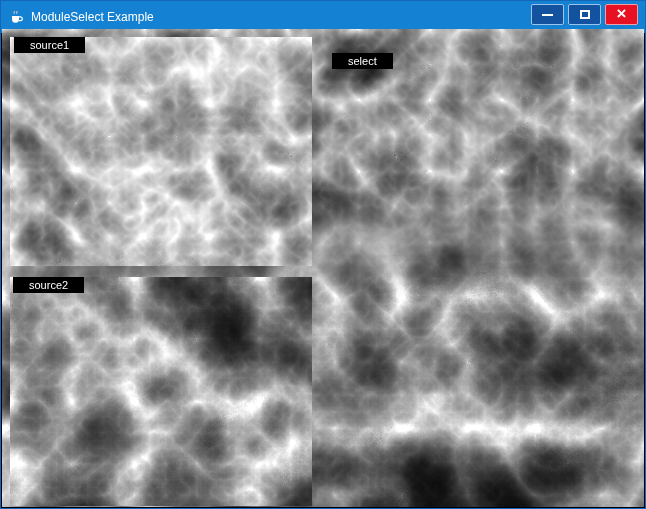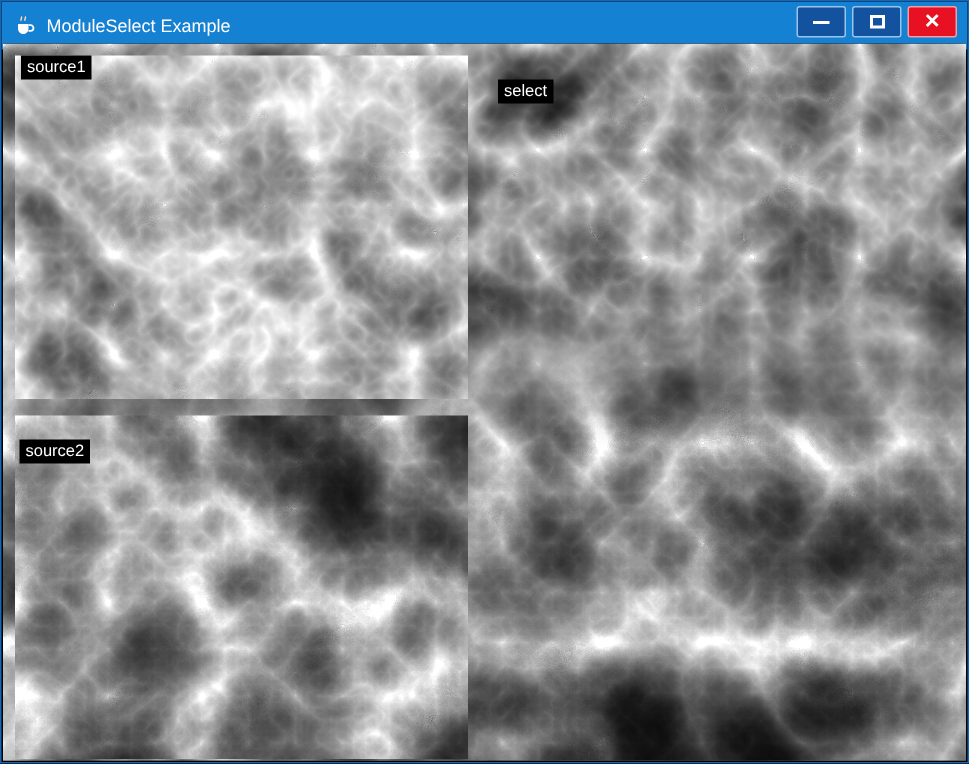--- a/index.html
+++ b/index.html
@@ -71,21 +71,21 @@
     background: #000;
     overflow: hidden;
   }
   .layer { position: absolute; display: block; }
   .noise-label {
     position: absolute;
     background: var(--label-bg, #000);
     color: var(--label-fg, #fff);
     font-size: 11px;
     line-height: 14px;
-    padding: 1px 4px;
+    padding: 1px 16px;
     white-space: nowrap;
   }
 </style>
 </head>
 <body>
 
 <div class="window">
 
   <div class="titlebar">
     <span class="app-icon">
@@ -188,16 +188,16 @@
     <svg class="layer" style="left:8px; top:8px" width="302" height="229">
       <rect x="0" y="0" width="302" height="229" filter="url(#f-sm-a)"></rect>
     </svg>
 
     <svg class="layer" style="left:8px; top:248px" width="302" height="229">
       <rect x="0" y="0" width="302" height="229" filter="url(#f-rg-a)"></rect>
     </svg>
 
     <span class="noise-label" style="left:12px; top:8px">source1</span>
     <span class="noise-label" style="left:330px; top:24px">select</span>
-    <span class="noise-label" style="left:11px; top:264px">source2</span>
+    <span class="noise-label" style="left:11px; top:248px">source2</span>
 
   </div>
 </div>
 
 </body></html>

